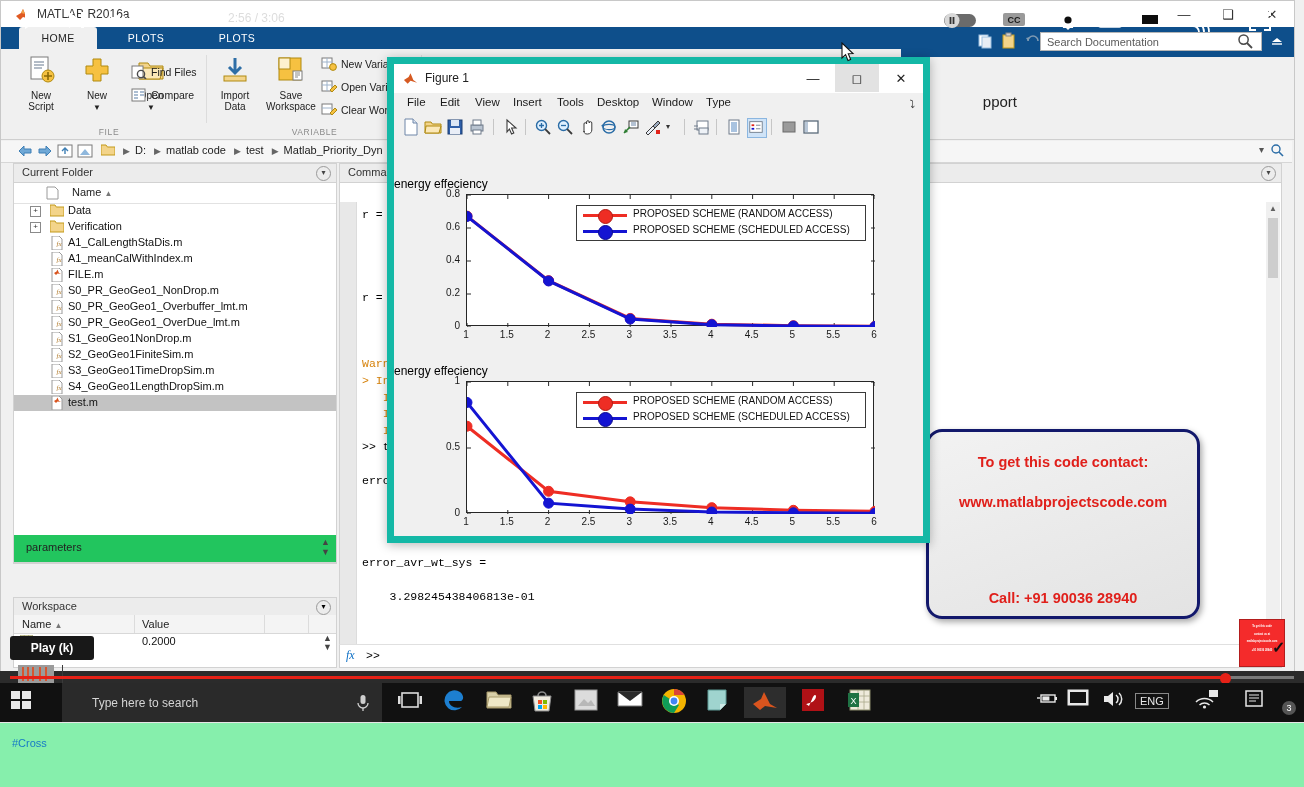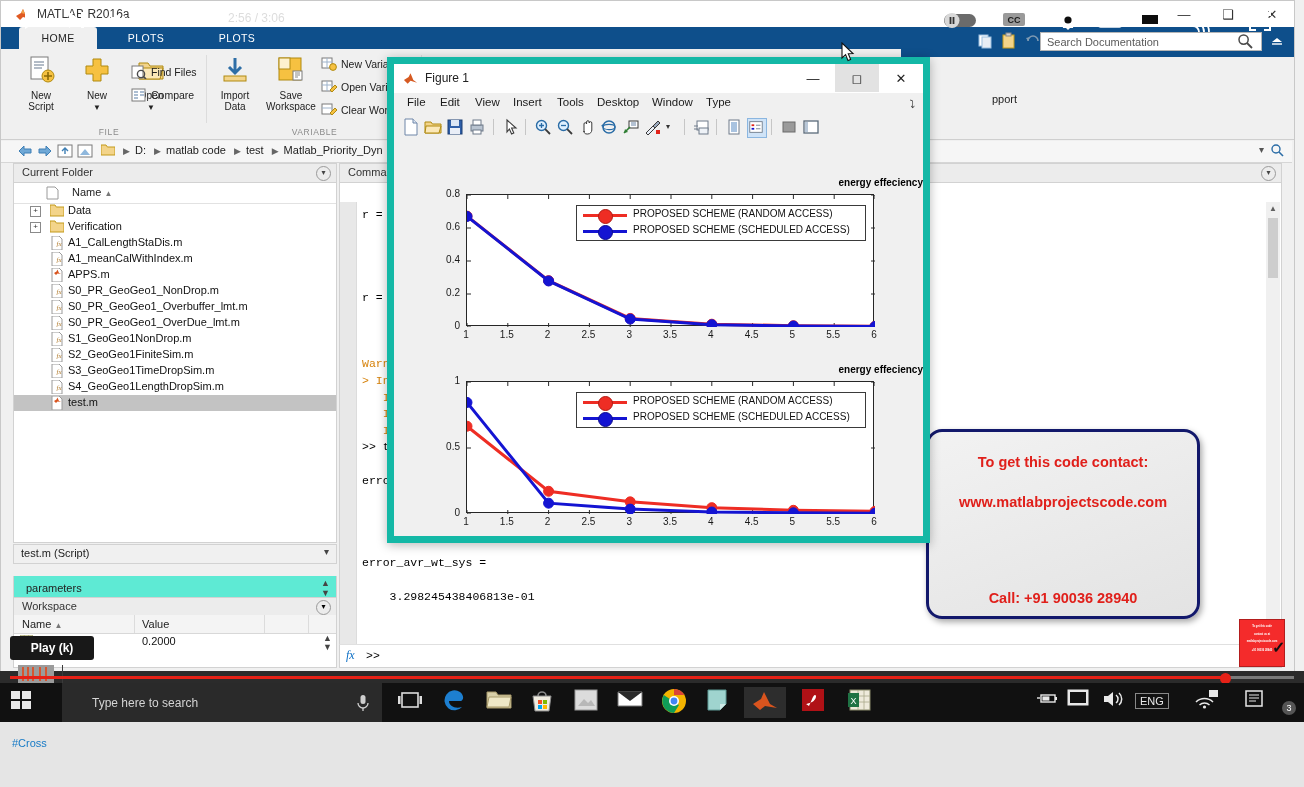--- a/index.html
+++ b/index.html
@@ -52,21 +52,21 @@
   .cf-head .fileic{position:absolute;left:32px;top:3px;}
   .cf-row{position:absolute;left:0;width:100%;height:16px;font-size:11px;color:#111;white-space:nowrap;}
   .cf-row .exp{position:absolute;left:16px;top:3px;width:9px;height:9px;border:1px solid #8a8a8a;font-size:8px;line-height:7px;text-align:center;color:#333;background:#fff;}
   .cf-row .ic{position:absolute;left:36px;top:1px;width:14px;height:14px;}
   .cf-row .lbl{position:absolute;left:54px;top:1px;}
   .cf-row.sel{background:#c3c3c3;}
 
   #det-panel{position:absolute;left:12px;top:543px;width:322px;height:18px;background:#f0f0f0;border:1px solid #d2d2d2;font-size:11px;color:#222;}
   #det-panel .dl{position:absolute;left:7px;top:2px;}
   #det-panel .chev{position:absolute;right:7px;top:1px;font-size:10px;color:#444;}
-  #det-body{position:absolute;left:12px;top:575px;width:322px;height:27px;background:#5eead4;border:1px solid #d2d2d2;border-top:none;font-size:11px;color:#222;}
+  #det-body{position:absolute;left:12px;top:534px;width:322px;height:27px;background:#22c55e;border:1px solid #d2d2d2;border-top:none;font-size:11px;color:#222;}
   #det-body .dl2{position:absolute;left:12px;top:6px;}
   #det-body .spin{position:absolute;right:6px;top:2px;font-size:9px;color:#444;line-height:10px;text-align:center;}
 
   #ws-panel{position:absolute;left:12px;top:596px;width:322px;height:69px;background:#fff;border:1px solid #d2d2d2;}
   .ws-hdr{position:absolute;left:0;top:0;width:100%;height:17px;background:#ececec;border-bottom:1px solid #d2d2d2;}
   .ws-hdr .t{position:absolute;left:8px;top:2px;font-size:11px;color:#333;}
   .ws-hdr .pdots{position:absolute;right:5px;top:2px;width:13px;height:13px;border:1px solid #9a9a9a;border-radius:50%;font-size:8px;text-align:center;line-height:11px;}
   .ws-colhdr{position:absolute;left:0;top:17px;width:100%;height:18px;background:#f4f4f4;border-bottom:1px solid #d8d8d8;font-size:11px;color:#222;}
   .ws-colhdr .c1{position:absolute;left:8px;top:3px;}
   .ws-colhdr .c2{position:absolute;left:128px;top:3px;}
@@ -100,21 +100,21 @@
   .fig-menu{position:absolute;left:0;top:29px;width:100%;height:22px;background:#f0f0f0;}
   .fig-menu .mi{position:absolute;top:3px;font-size:11.5px;color:#1a1a1a;}
   .fig-menu .dock{position:absolute;right:8px;top:5px;font-size:11px;color:#333;}
   .fig-tb{position:absolute;left:0;top:51px;width:100%;height:24px;background:#f0f0f0;border-bottom:1px solid #dcdcdc;}
   .fig-tb .ti{position:absolute;top:3px;width:18px;height:18px;}
   .fig-tb .tsep{position:absolute;top:4px;width:1px;height:16px;background:#c6c6c6;}
   .fig-canvas{position:absolute;left:0;top:75px;width:529px;height:396px;background:#f0f0f0;}
 
   
   .axes{position:absolute;background:#fff;border:1px solid #262626;box-sizing:border-box;}
-  .ax-title{position:absolute;width:100%;text-align:right;font-size:10px;font-weight:bold;color:#000;}
+  .ax-title{position:absolute;width:100%;text-align:left;font-size:12px;font-weight:normal;color:#000;}
   .tickL{position:absolute;text-align:right;font-size:10px;color:#1a1a1a;}
   .tickB{position:absolute;text-align:center;font-size:10px;color:#1a1a1a;}
   .legbox{position:absolute;background:#fff;border:1px solid #3a3a3a;}
   .legrow{position:absolute;left:0;width:100%;height:15px;}
   .legline{position:absolute;left:6px;top:7px;width:44px;height:3px;}
   .legmark{position:absolute;left:21px;top:2px;width:13px;height:13px;border-radius:50%;}
   .legtxt{position:absolute;left:56px;top:1px;font-size:10px;color:#111;white-space:nowrap;}
 
   
   #contact{position:absolute;left:925px;top:428px;width:268px;height:184px;
@@ -143,21 +143,21 @@
   .tbi{position:absolute;top:4px;width:32px;height:31px;}
   #searchbox{position:absolute;left:62px;top:683px;width:320px;height:39px;background:#2a2a2a;}
   #searchph{position:absolute;left:92px;top:696px;font-size:12px;color:#d4d4d4;}
   #tb-mic{position:absolute;left:355px;top:694px;width:16px;height:18px;}
 
   
   #playtip{position:absolute;left:10px;top:636px;width:84px;height:24px;background:#181818;border-radius:3px;
     color:#fff;font-size:12px;font-weight:bold;display:flex;align-items:center;justify-content:center;}
 
   
-  #footer{position:absolute;left:0;top:722px;width:1304px;height:65px;background:#e5e5e5;border-top:1px solid #e6e6e6;}
+  #footer{position:absolute;left:0;top:722px;width:1304px;height:65px;background:#86efac;border-top:1px solid #e6e6e6;}
   #hashtag{position:absolute;left:12px;top:14px;font-size:11px;color:#167ac6;}
   #vtitle{position:absolute;left:12px;top:32px;font-size:16.5px;color:#030303;font-weight:600;}
 
   
   #cursor{position:absolute;left:840px;top:41px;width:14px;height:20px;}
 </style>
 </head>
 <body>
 
 <div id="stage">
@@ -331,21 +331,21 @@
             <path d="M11 11l5 5" stroke="#4a4a4a" stroke-width="1.8"></path>
           </svg>
       </div>
       <div class="qicon" style="right:8px;top:30px;">
         <svg width="18" height="18" viewBox="0 0 18 18">
             <rect x="0" y="0" width="18" height="18" fill="#0e4f8b"></rect>
             <path d="M4 11l5-4 5 4z" fill="#fff"></path>
             <path d="M4 13h10" stroke="#fff" stroke-width="1.4"></path>
           </svg>
       </div>
-      <div style="position:absolute;right:277px;top:92px;font-size:11px;color:#222;">pport</div>
+      <div style="position:absolute;right:277px;top:92px;font-size:15px;color:#222;">pport</div>
 
       <div class="addrbar">
         <div style="position:absolute;left:16px;top:3px;">
           <svg width="16" height="14" viewBox="0 0 16 14">
               <path d="M7 2L2 7l5 5V9h7V5H7z" fill="#6fa8d6" stroke="#3e7fb5"></path>
             </svg>
         </div>
         <div style="position:absolute;left:36px;top:3px;">
           <svg width="16" height="14" viewBox="0 0 16 14">
               <path d="M9 2l5 5-5 5V9H2V5h7z" fill="#6fa8d6" stroke="#3e7fb5"></path>
@@ -424,21 +424,21 @@
                   <path d="M2 0h7l3 3v11H2z" fill="#fff" stroke="#9a9a9a"></path>
                   <text x="6.5" y="10" font-size="7" fill="#b07a2a" font-style="italic" font-family="Liberation Serif, serif">fx</text>
                 </svg></span>
               <span class="lbl">A1_meanCalWithIndex.m</span>
             </div>
             <div class="cf-row" style="top: 84px;">
               <span class="ic"><svg width="14" height="14" viewBox="0 0 14 14">
                   <path d="M2 0h7l3 3v11H2z" fill="#fff" stroke="#9a9a9a"></path>
                   <path d="M4 5 L6.5 3.6 L7.4 1.6 L9 5 L11 6 L7.5 5.4 L6 7 Z" fill="#d9541e"></path>
                 </svg></span>
-              <span class="lbl">APPS.m</span>
+              <span class="lbl">FILE.m</span>
             </div>
             <div class="cf-row" style="top: 100px;">
               <span class="ic"><svg width="14" height="14" viewBox="0 0 14 14">
                   <path d="M2 0h7l3 3v11H2z" fill="#fff" stroke="#9a9a9a"></path>
                   <text x="6.5" y="10" font-size="7" fill="#b07a2a" font-style="italic" font-family="Liberation Serif, serif">fx</text>
                 </svg></span>
               <span class="lbl">S0_PR_GeoGeo1_NonDrop.m</span>
             </div>
             <div class="cf-row" style="top: 116px;">
               <span class="ic"><svg width="14" height="14" viewBox="0 0 14 14">

